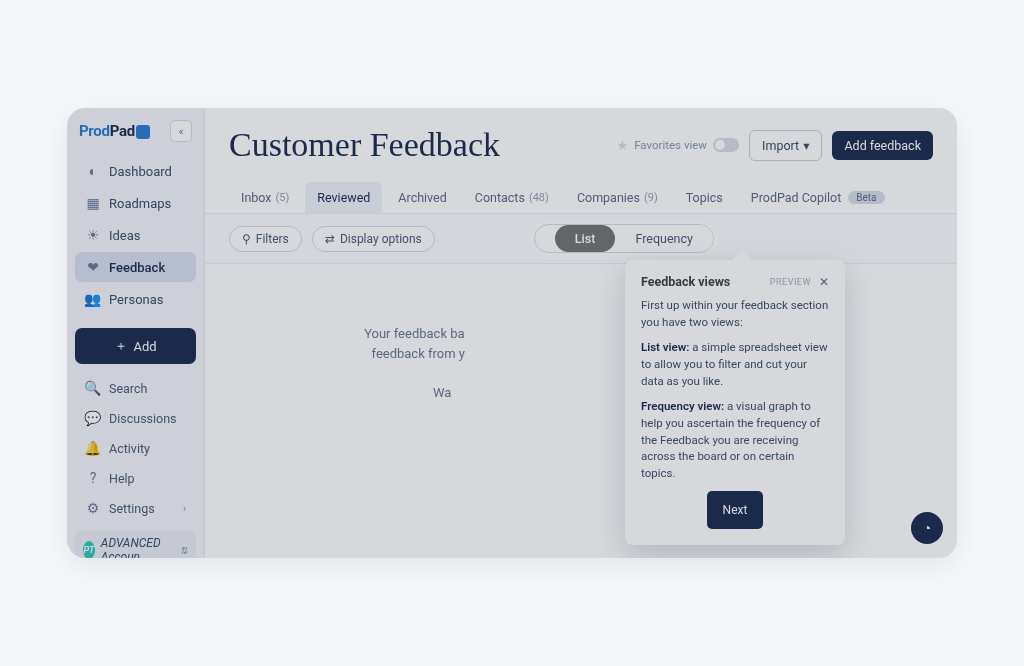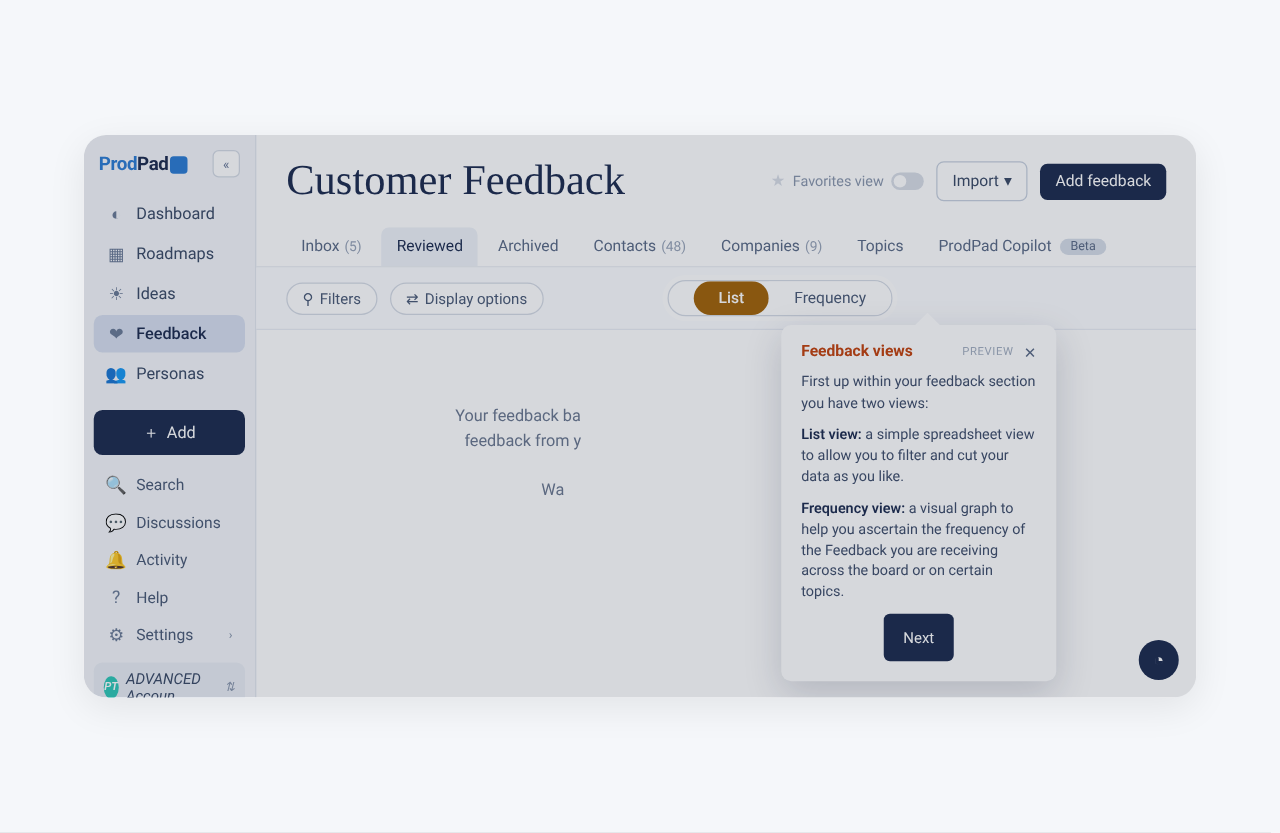--- a/index.html
+++ b/index.html
@@ -26,43 +26,43 @@
   .account-pill .updown { margin-left:auto; font-size:10px; color:#8a97ad; }
 
   .main { flex:1; display:flex; flex-direction:column; position:relative; z-index:1; }
   .header { display:flex; align-items:center; justify-content:space-between; padding:18px 24px 4px 24px; }
   .page-title { font-family: Liberation Serif, serif; font-size:34px; color:#1b2a4e; font-weight:500; }
   .header-actions { display:flex; align-items:center; gap:10px; }
   .fav-view { display:flex; align-items:center; gap:6px; font-size:11.5px; color:#8a97ad; }
   .fav-star { color:#d8dde6; font-size:13px; }
   .toggle { width:26px; height:14px; border-radius:8px; background:#d8dde6; position:relative; }
   .toggle::after { content:""; width:10px; height:10px; background:#fff; border-radius:50%; position:absolute; top:2px; left:2px; }
-  .btn-outline { border:1px solid #c7d0de; background:#fff; color:#3a4a66; padding:7px 12px; border-radius:6px; font-size:12.5px; display:flex; align-items:center; gap:4px; cursor:pointer; }
+  .btn-outline { border:1px solid #c7d0de; background:#fff; color:#3a4a66; padding:7px 12px; border-radius:6px; font-size:12.5px; display:flex; align-items:flex-start; gap:4px; cursor:pointer; }
   .btn-primary { background:#1b2a4e; color:#fff; border:none; padding:7px 12px; border-radius:6px; font-size:12.5px; cursor:pointer; }
 
   .tabs { display:flex; gap:4px; padding:14px 24px 0 24px; border-bottom:1px solid #e7ebf2; }
   .tab { padding:8px 12px; font-size:12.5px; color:#5a6a86; border-radius:6px 6px 0 0; cursor:pointer; display:flex; align-items:center; gap:4px; }
   .tab.active { background:#eef2f8; color:#1b2a4e; }
   .tab .count { color:#98a4b8; font-size:11px; }
   .tab .badge { background:#d6dde8; color:#5a6a86; padding:1px 8px; border-radius:9px; font-size:10px; margin-left:3px; }
 
   .toolbar { display:flex; align-items:center; padding:10px 24px; gap:10px; background:#fcfdff; border-bottom:1px solid #e9edf4; position:relative; z-index:2; }
   .pill-btn { border:1px solid #d5dbe5; background:#fff; border-radius:16px; padding:5px 12px; font-size:12px; color:#4a5a76; display:flex; align-items:center; gap:5px; cursor:pointer; }
   .view-switch { margin-left:auto; margin-right:auto; position:relative; z-index:40; }
   .seg { display:flex; border:1px solid #d5dbe5; border-radius:18px; overflow:hidden; background:#fff; box-shadow: 0 0 0 4px rgba(255,255,255,0.9); }
   .seg-btn { padding:6px 20px; font-size:12.5px; color:#4a5a76; background:#fff; cursor:pointer; }
-  .seg-btn.active { background:#a16207; color:#fff; border-radius:16px; font-weight:500;margin-left:20px; }
+  .seg-btn.active { background:#737373; color:#fff; border-radius:16px; font-weight:500;margin-left:20px; }
 
   .content-empty { padding:60px 80px; text-align:center; color:#6a778f; font-size:13px; line-height:1.5; }
   .content-empty a { color:#3a4a66; text-decoration:underline; }
 
   .popover { position:absolute; top:152px; left:420px; width:220px; background:#fff; border-radius:8px; box-shadow:0 10px 30px rgba(20,30,60,0.18); padding:14px 16px 16px 16px; z-index:50; }
   .popover::before { content:""; position:absolute; top:-7px; left:110px; width:14px; height:14px; background:#fff; transform:rotate(45deg); }
   .popover-head { display:flex; align-items:center; margin-bottom:8px; }
-  .popover-title { font-size:12.5px; font-weight:700; color:#c2410c; }
+  .popover-title { font-size:12.5px; font-weight:700; color:#404040; }
   .popover-preview { margin-left:auto; font-size:9px; color:#a4afc0; letter-spacing:0.5px; margin-right:8px; }
   .popover-close { font-size:12px; color:#5a6a86; cursor:pointer; }
   .popover p { font-size:11.5px; color:#3f4e6b; line-height:1.45; margin-bottom:9px; }
   .popover b { font-weight:600; color:#1b2a4e; }
   .popover-next { margin:4px auto 0 auto; display:block; background:#1b2a4e; color:#fff; border:none; border-radius:5px; padding:12px 16px; font-size:12px; cursor:pointer; }
 
   .chat-bubble { position:absolute; bottom:14px; right:14px; width:32px; height:32px; border-radius:50%; background:#1b2a4e; color:#fff; display:flex; align-items:center; justify-content:center; font-size:14px; z-index:60; cursor:pointer; }
 </style>
 </head>
 <body>

